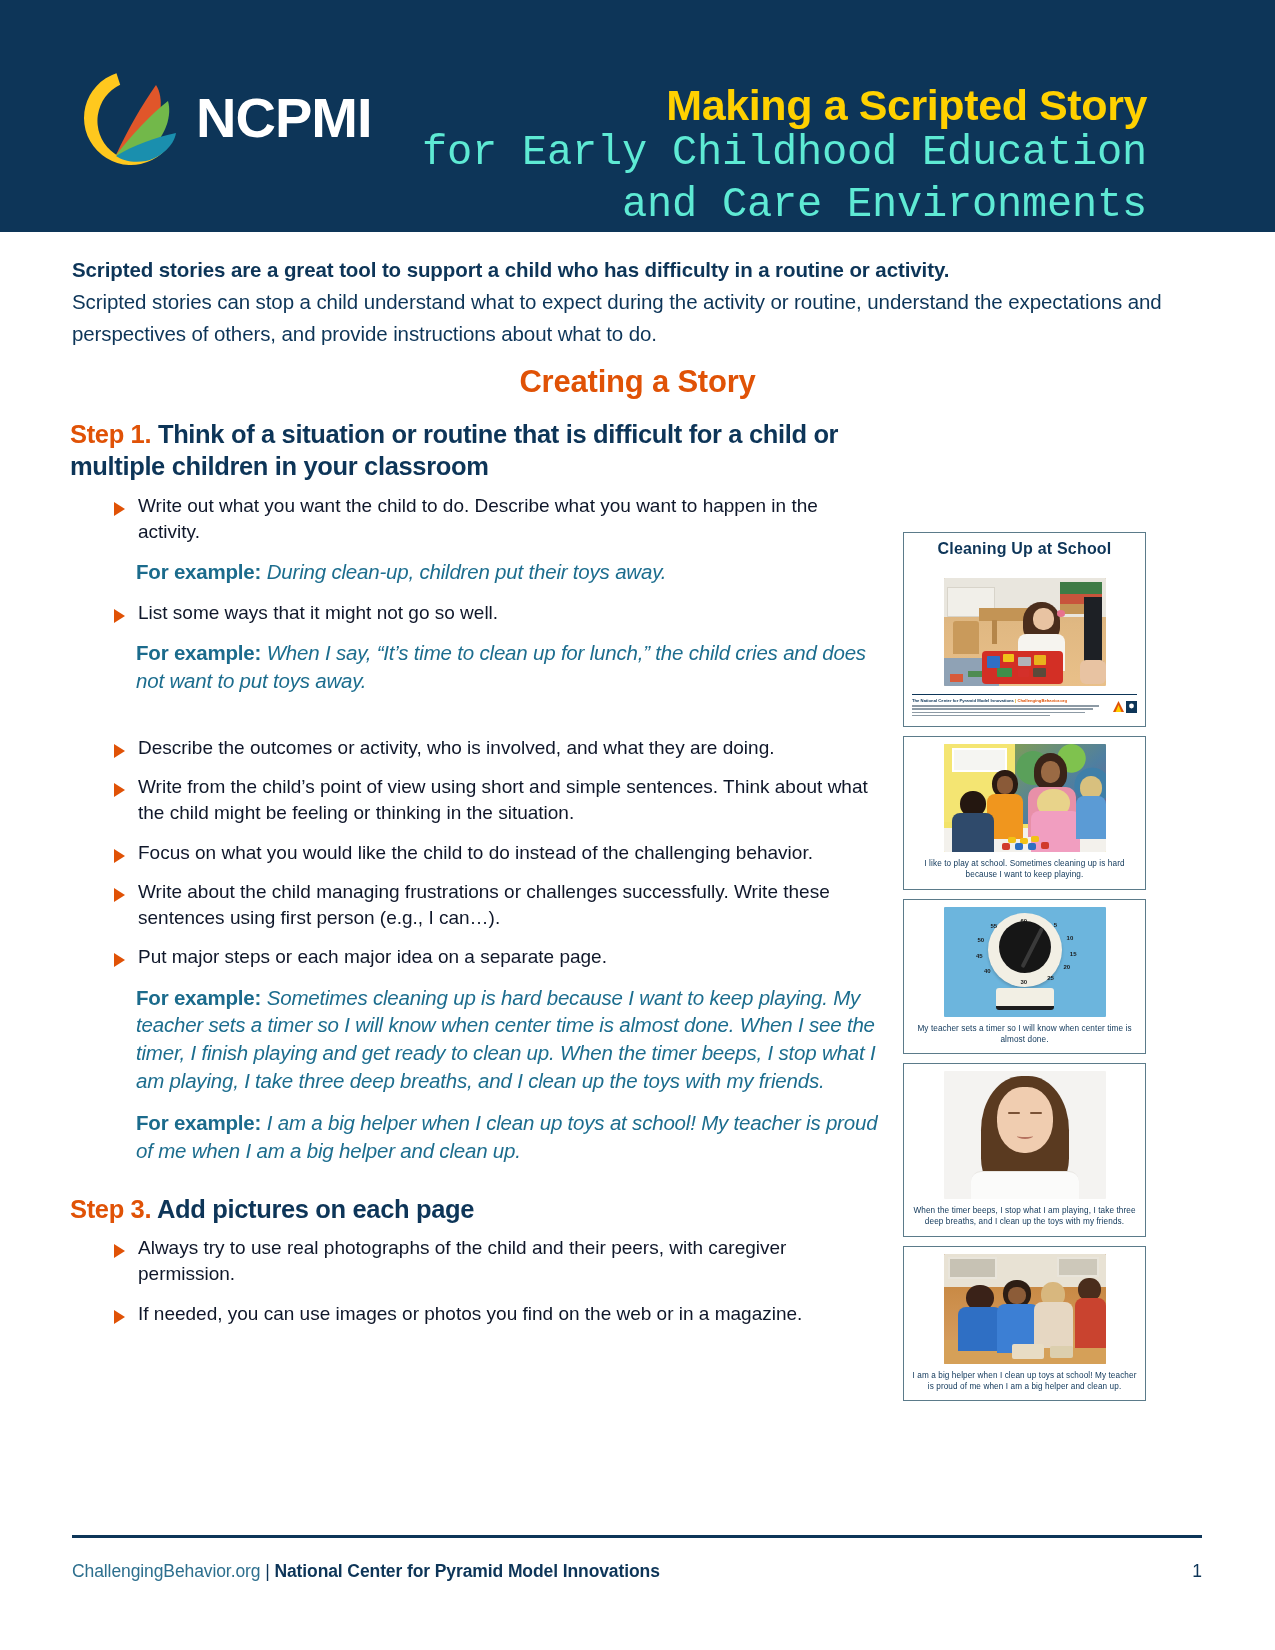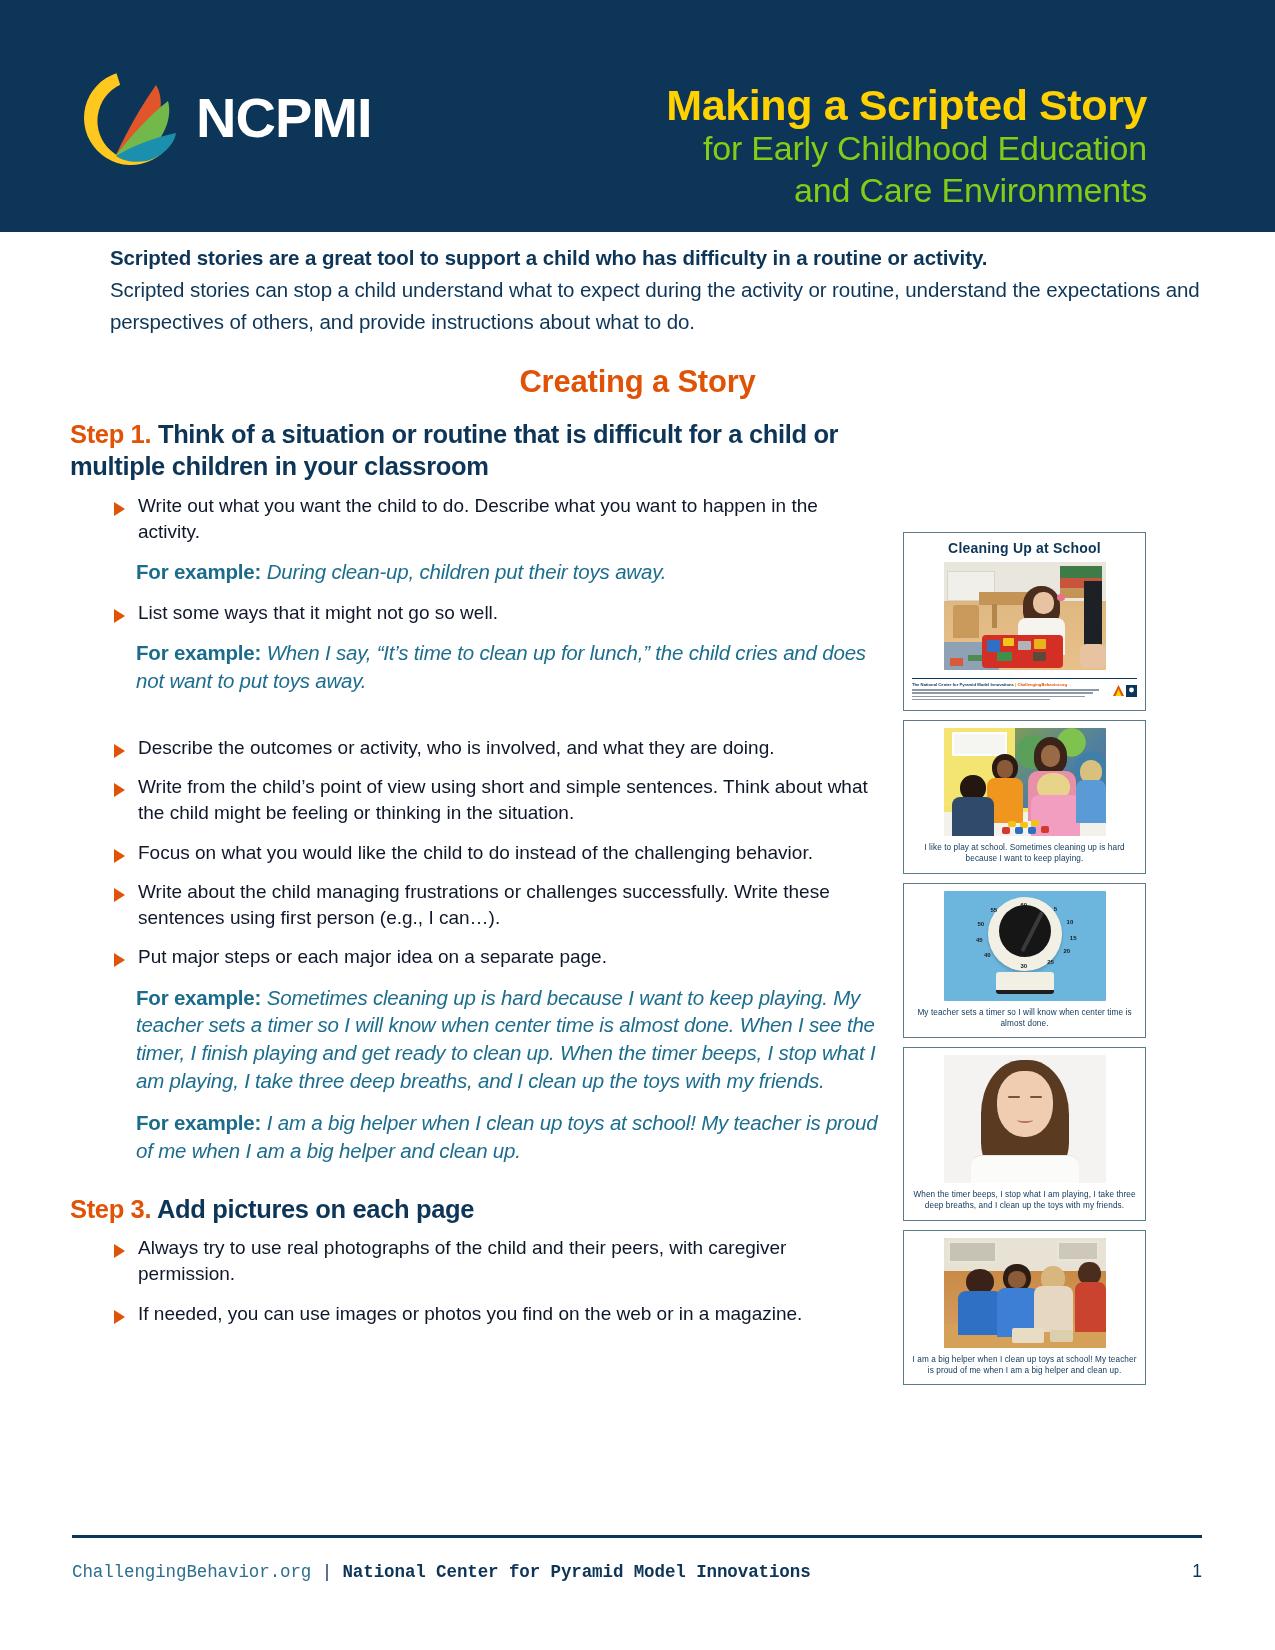--- a/index.html
+++ b/index.html
@@ -57,40 +57,39 @@
   }
   .title-main {
     font-family: "Liberation Sans", sans-serif;
     font-weight: bold;
     font-size: 43px;
     color: #ffd100;
     letter-spacing: -0.4px;
     line-height: 1.08;
   }
   .title-sub {
-    font-family: Liberation Sans, sans-serif;
-    font-size: 34px;
-    color: #84cc16;
+    font-family: Liberation Mono, monospace;
+    font-size: 42px;
+    color: #5eead4;
     line-height: 1.22;
     font-weight: 400;
     letter-spacing: -0.2px;
   }
 
   
   .content {
     position: absolute;
     left: 0; top: 232px;
     width: 1275px;
   }
 
   .lead {
     position: absolute;
-    left: 72px; top: 10px;
+    left: 72px; top: 22px;
     width: 1105px;
-    margin-left: 38px;
   }
   .lead-bold {
     font-family: "Liberation Sans", sans-serif;
     font-weight: bold;
     font-size: 20.5px;
     color: #0d3558;
     line-height: 1.55;
     letter-spacing: -0.1px;
   }
   .lead-reg {
@@ -181,24 +180,24 @@
   .card {
     border: 1px solid #5b7b8a;
     background: #ffffff;
     margin-bottom: 9px;
     padding: 7px 8px 8px 8px;
     text-align: center;
   }
   .card-title {
     font-family: "Liberation Sans", sans-serif;
     font-weight: bold;
-    font-size: 14px;
+    font-size: 16px;
     color: #0d3558;
     letter-spacing: 0.2px;
-    margin-bottom: 6px;
+    margin-bottom: 20px;
   }
   .card-photo {
     width: 162px;
     margin: 0 auto;
     display: block;
     border-radius: 1px;
     overflow: hidden;
   }
   .card-caption {
     font-family: "Liberation Sans", sans-serif;
@@ -368,21 +367,21 @@
   }
   .footer {
     position: absolute;
     left: 72px; bottom: 68px;
     width: 1130px;
     display: flex;
     align-items: baseline;
     justify-content: space-between;
   }
   .footer-left {
-    font-family: Liberation Mono, monospace;
+    font-family: Liberation Sans, sans-serif;
     font-size: 17.5px;
     color: #2d6f8e;
     letter-spacing: -0.1px;
   }
   .footer-left .org {
     color: #0d3558;
     font-weight: bold;
   }
   .footer-left .sep { color: #0d3558; }
   .footer-page {

